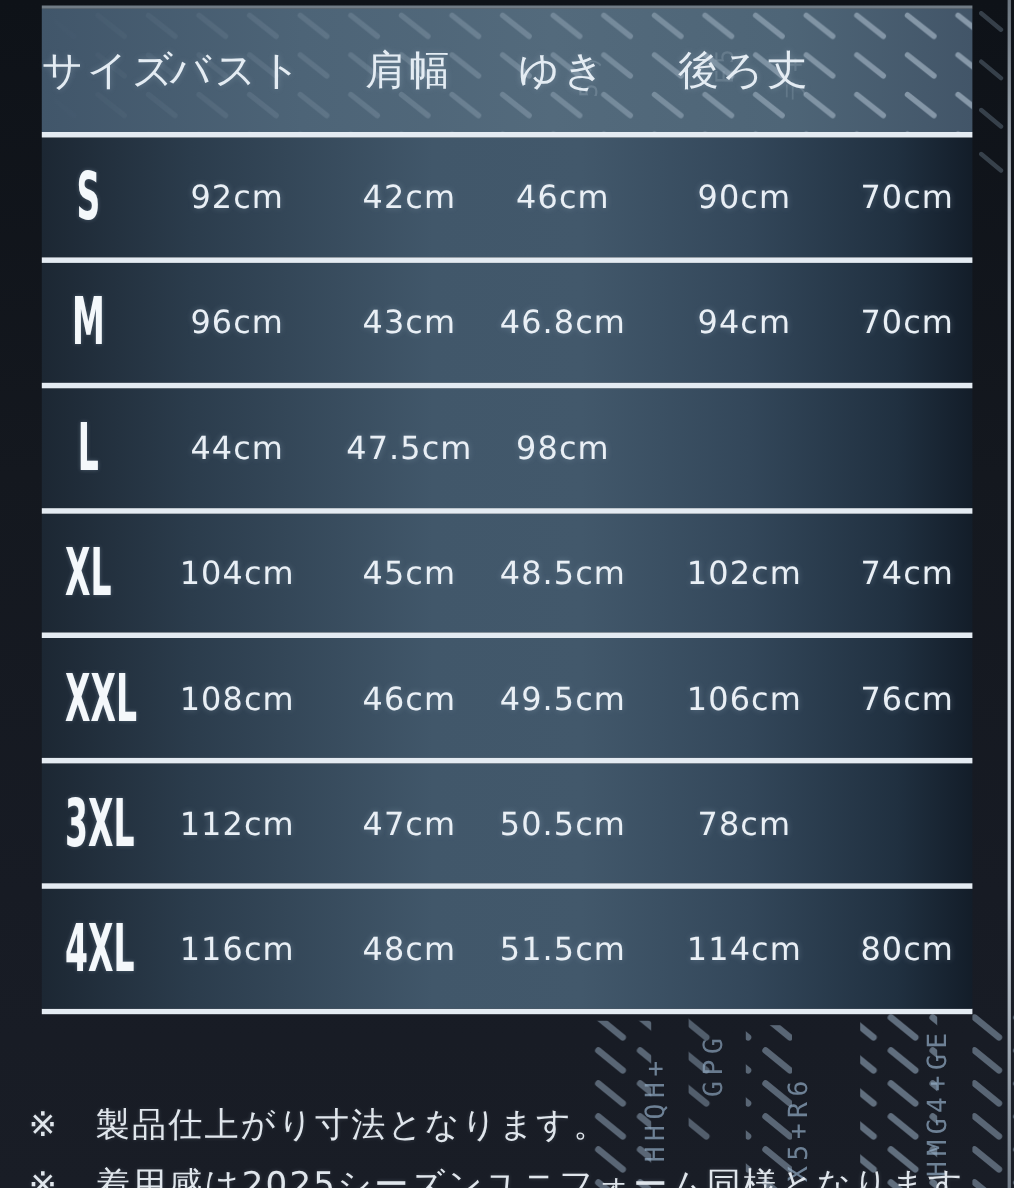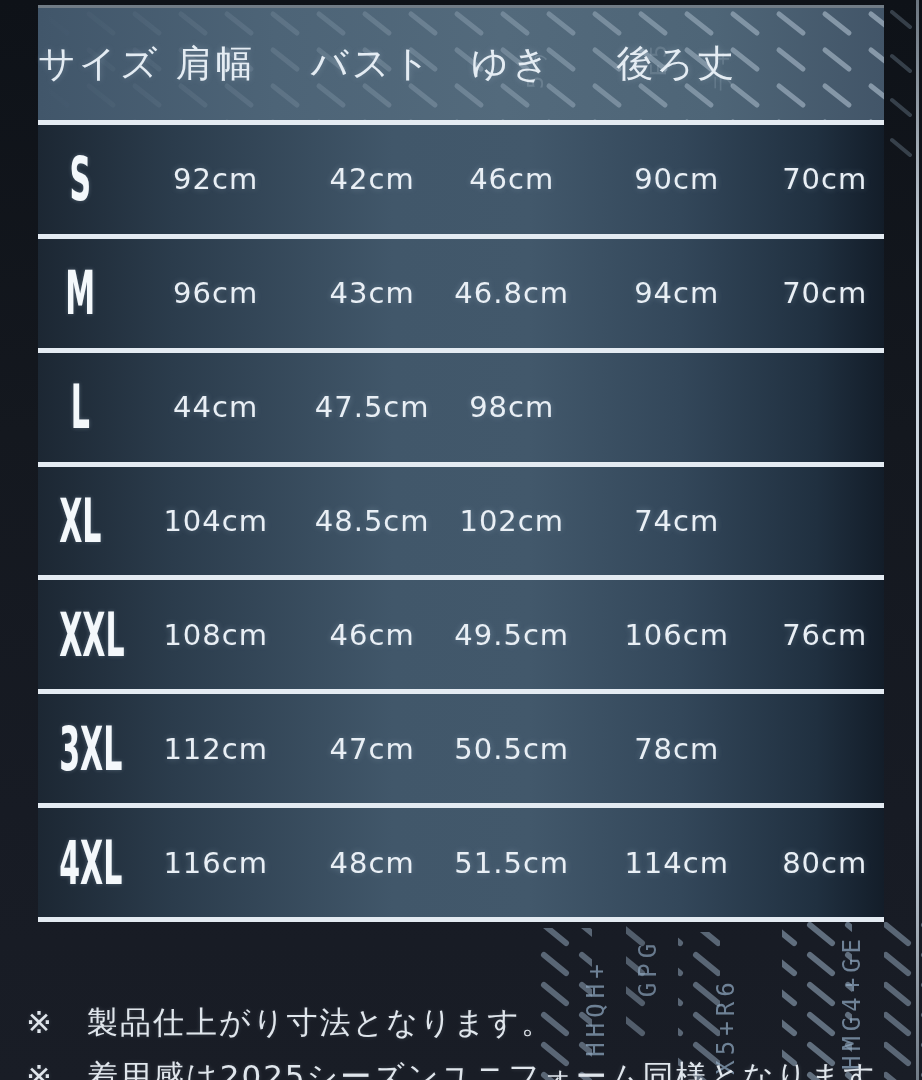--- a/index.html
+++ b/index.html
@@ -80,22 +80,22 @@
           <mask id="hmask">
               <rect width="846" height="112" fill="url(#fade)"></rect>
             </mask>
         </defs>
         <rect width="846" height="112" fill="url(#hh)" mask="url(#hmask)"></rect>
         <text x="505" y="58" transform="rotate(-90 505 58)" text-anchor="middle" opacity="0.18" font-family="DejaVu Sans Mono, monospace" font-size="22" letter-spacing="5" fill="#d6e4f0">5ぅ</text>
         <text x="628" y="50" transform="rotate(-90 628 50)" text-anchor="middle" opacity="0.16" font-family="DejaVu Sans Mono, monospace" font-size="22" letter-spacing="5" fill="#d6e4f0">E5</text>
         <text x="692" y="62" transform="rotate(-90 692 62)" text-anchor="middle" opacity="0.15" font-family="DejaVu Sans Mono, monospace" font-size="22" letter-spacing="5" fill="#d6e4f0">ラ+</text>
       </svg>
       <div class="hcell">サイズ</div>
+      <div class="hcell">バスト</div>
       <div class="hcell">肩幅</div>
-      <div class="hcell">バスト</div>
       <div class="hcell">ゆき</div>
       <div class="hcell">後ろ丈</div>
     </div>
     <div class="tbody">
     <div class="trow">
       <div class="cell size">S</div>
       <div class="cell">92cm</div>
       <div class="cell">42cm</div>
       <div class="cell">46cm</div>
       <div class="cell">90cm</div>
@@ -114,20 +114,21 @@
     <div class="trow">
       <div class="cell size">L</div>
       <div class="cell">44cm</div>
       <div class="cell">47.5cm</div>
       <div class="cell">98cm</div>
     </div>
 
     <div class="trow">
       <div class="cell size">XL</div>
       <div class="cell">104cm</div>
+      <div class="cell">45cm</div>
       <div class="cell">48.5cm</div>
       <div class="cell">102cm</div>
       <div class="cell">74cm</div>
     </div>
 
     <div class="trow">
       <div class="cell size">XXL</div>
       <div class="cell">108cm</div>
       <div class="cell">46cm</div>
       <div class="cell">49.5cm</div>

